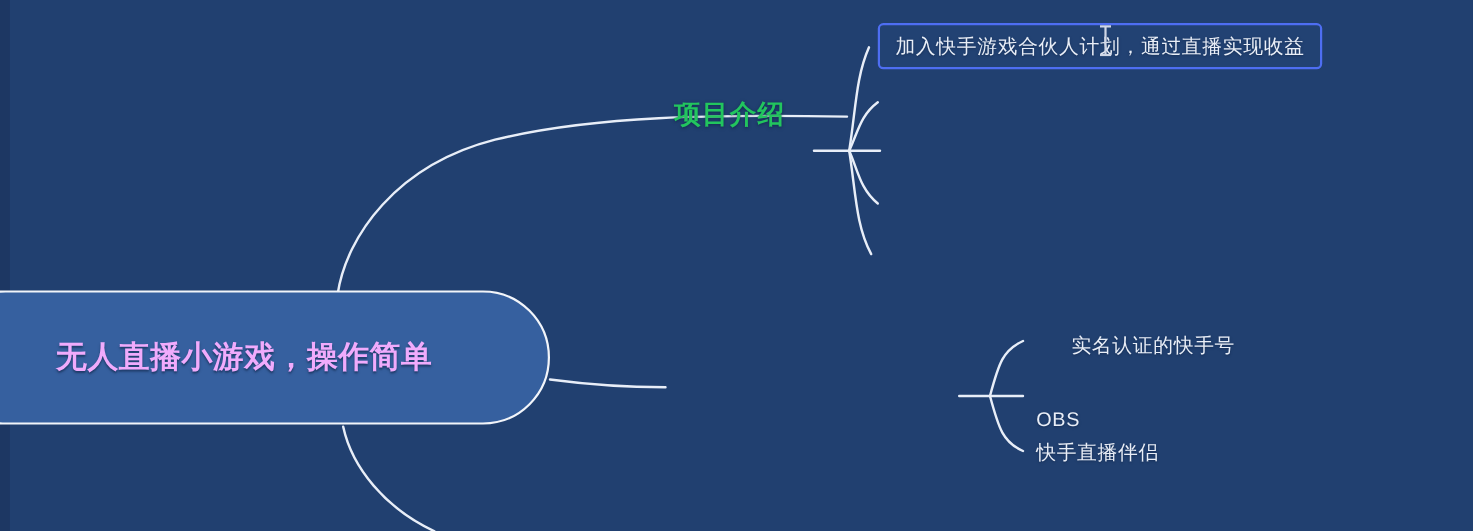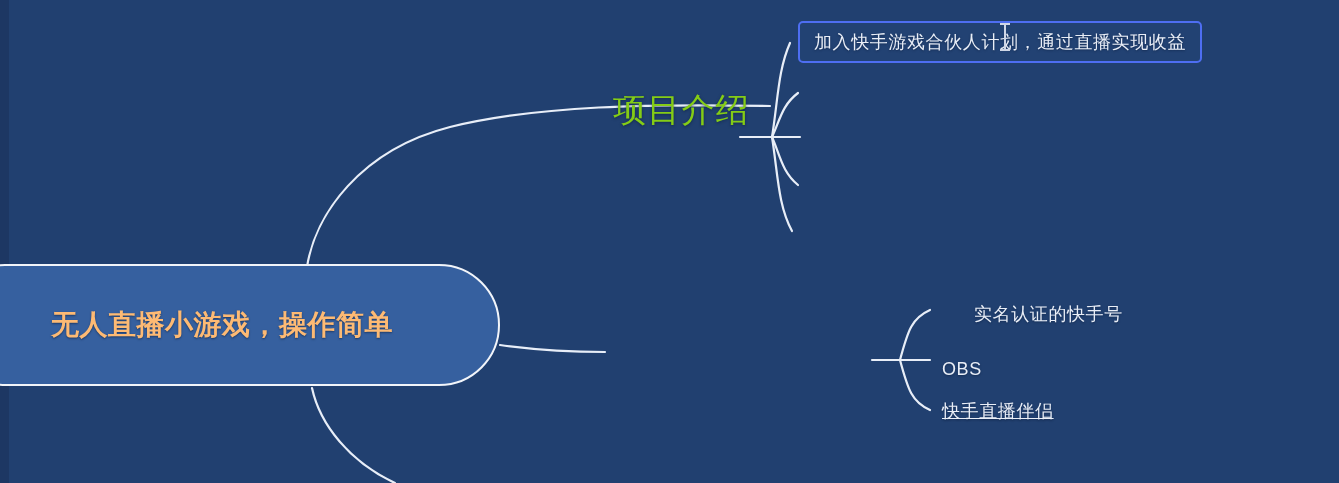--- a/index.html
+++ b/index.html
@@ -47,34 +47,34 @@
     border: 2.5px solid #f2f5fa;
     border-radius: 62px;
     box-sizing: border-box;
     display: flex;
     flex-direction: column;
     align-items: center;
     justify-content: center;
     text-align: center;
   }
   .root-line {
-    color: #fdba74;
+    color: #f0abfc;
     font-size: 28px;
     font-weight: 700;
     line-height: 1.42;
     letter-spacing: 0.5px;
     text-shadow: 0 1px 2px rgba(10,25,55,0.55);
     white-space: nowrap;
   }
   
   .topic-label {
     position: absolute;
-    color: #84cc16;
-    font-size: 33px;
-    font-weight: 400;
+    color: #22c55e;
+    font-size: 24px;
+    font-weight: 700;
     letter-spacing: 1.2px;
     white-space: nowrap;
     text-shadow: 0 1px 3px rgba(10,25,55,0.6);
   }
   #topic-1 { left: 613px; top: 88px; }
   #topic-2 { left: 613px; top: 313px; }
   
   .leaf {
     position: absolute;
     color: #e9eef7;
@@ -147,22 +147,22 @@
 
   <div class="root-node">
     <div class="root-line">无人直播小游戏，操作简单</div>
   </div>
 
   <div class="topic-label" id="topic-1">项目介绍</div>
 
   <div class="leaf selected" style="left:806px; top:26px;">加入快手游戏合伙人计划，通过直播实现收益</div>
 
   <div class="leaf" style="left:936px; top:299px;margin-left:32px;">实名认证的快手号</div>
-  <div class="leaf" style="left:936px; top:356px;">OBS</div>
-  <div class="leaf" style="left:936px; top:396px;text-decoration:underline;">快手直播伴侣</div>
+  <div class="leaf" style="left:936px; top:368px;">OBS</div>
+  <div class="leaf" style="left:936px; top:396px;">快手直播伴侣</div>
 
   <div class="caret">
     <div class="bar-top"></div>
     <div class="stem"></div>
     <div class="bar-bot"></div>
   </div>
 
 </div>
 
 </body></html>

